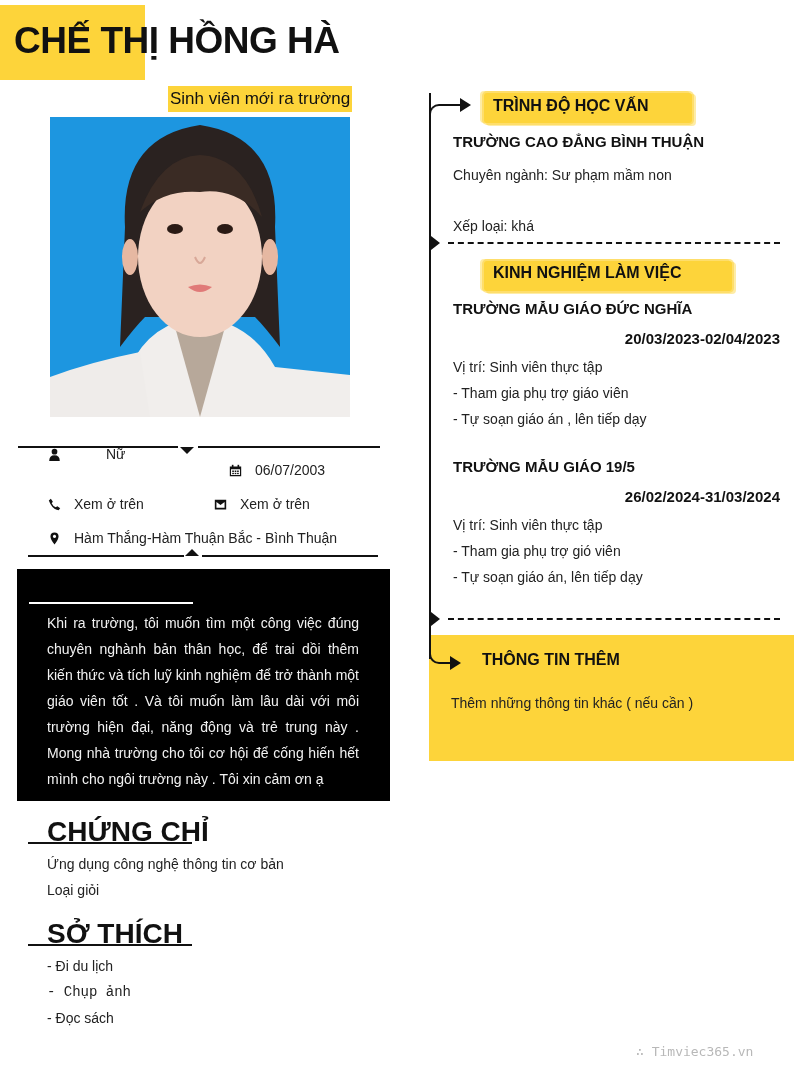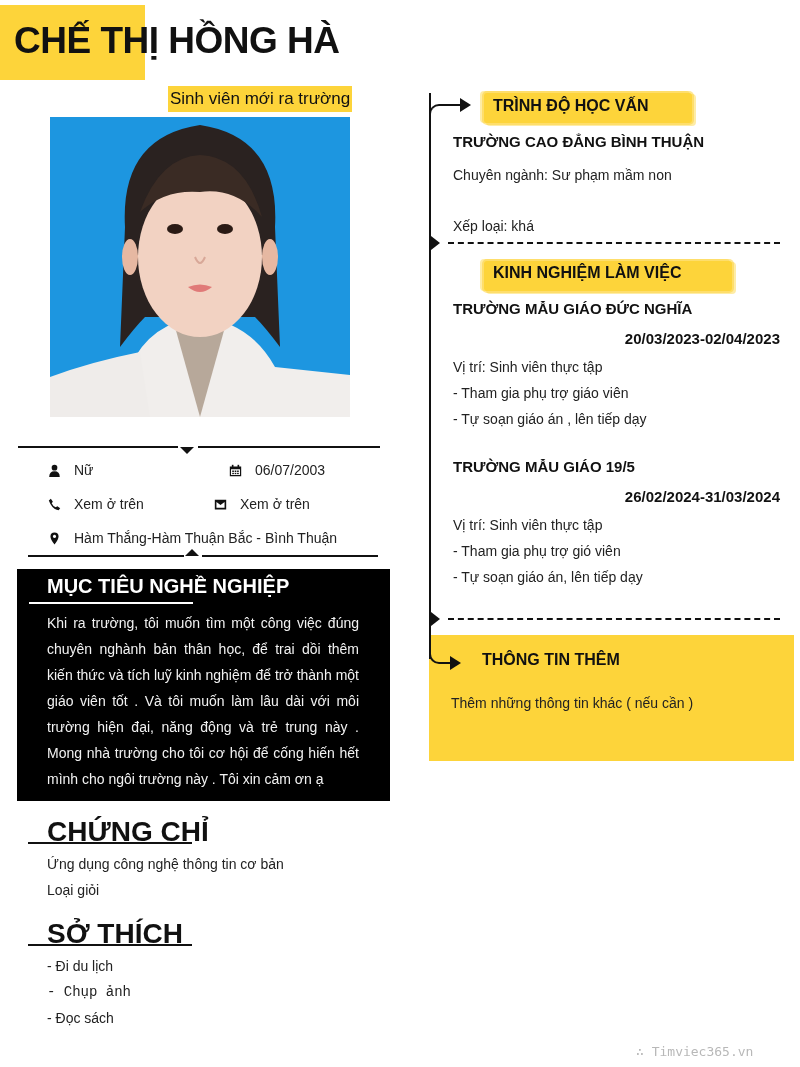--- a/index.html
+++ b/index.html
@@ -74,21 +74,21 @@
     <ellipse cx="175" cy="112" rx="8" ry="5" fill="#2a1a14"></ellipse>
     <path d="M138 170 Q150 165 162 170 Q150 180 138 170 Z" fill="#e07a78"></path>
     <path d="M145 140 Q150 152 155 140" stroke="#d8a898" stroke-width="2" fill="none"></path>
   </svg>
 </div>
 
 <div class="info-line-top-l"></div>
 <div class="tri-down"></div>
 <div class="info-line-top-r"></div>
 
-<div class="info-item" style="left:47px; top:462px;">
+<div class="info-item" style="left:47px; top:446px;gap:32px;">
   <span class="ico">
     <svg viewBox="0 0 16 16">
         <circle cx="8" cy="4.5" r="3.5"></circle>
         <path d="M1.5 16 Q1.5 9 8 9 Q14.5 9 14.5 16 Z"></path>
       </svg>
   </span>
   <span>Nữ</span>
 </div>
 <div class="info-item" style="left:228px; top:462px;">
   <span class="ico">
@@ -129,21 +129,20 @@
       </svg>
   </span>
   <span>Hàm Thắng-Hàm Thuận Bắc - Bình Thuận</span>
 </div>
 
 <div class="info-line-bot-l"></div>
 <div class="tri-up"></div>
 <div class="info-line-bot-r"></div>
 
 <div class="objective">
-  <h2>MỤC TIÊU NGHỀ NGHIỆP</h2>
   <div class="uline"></div>
   <p>Khi ra trường, tôi muốn tìm một công việc đúng chuyên nghành bản thân học, để trai dồi thêm kiến thức và tích luỹ kinh nghiệm để trở thành một giáo viên tốt . Và tôi muốn làm lâu dài với môi trường hiện đại, năng động và trẻ trung này . Mong nhà trường cho tôi cơ hội để cống hiến hết mình cho ngôi trường này . Tôi xin cảm ơn ạ</p>
 </div>
 
 <div class="sec-left">
   <h2 style="left:47px; top:816px;">CHỨNG CHỈ</h2>
   <div class="sec-uline" style="top:842px;"></div>
   <div class="left-text" style="top:856px;">Ứng dụng công nghệ thông tin cơ bản</div>
   <div class="left-text" style="top:882px;">Loại giỏi</div>
 </div>

